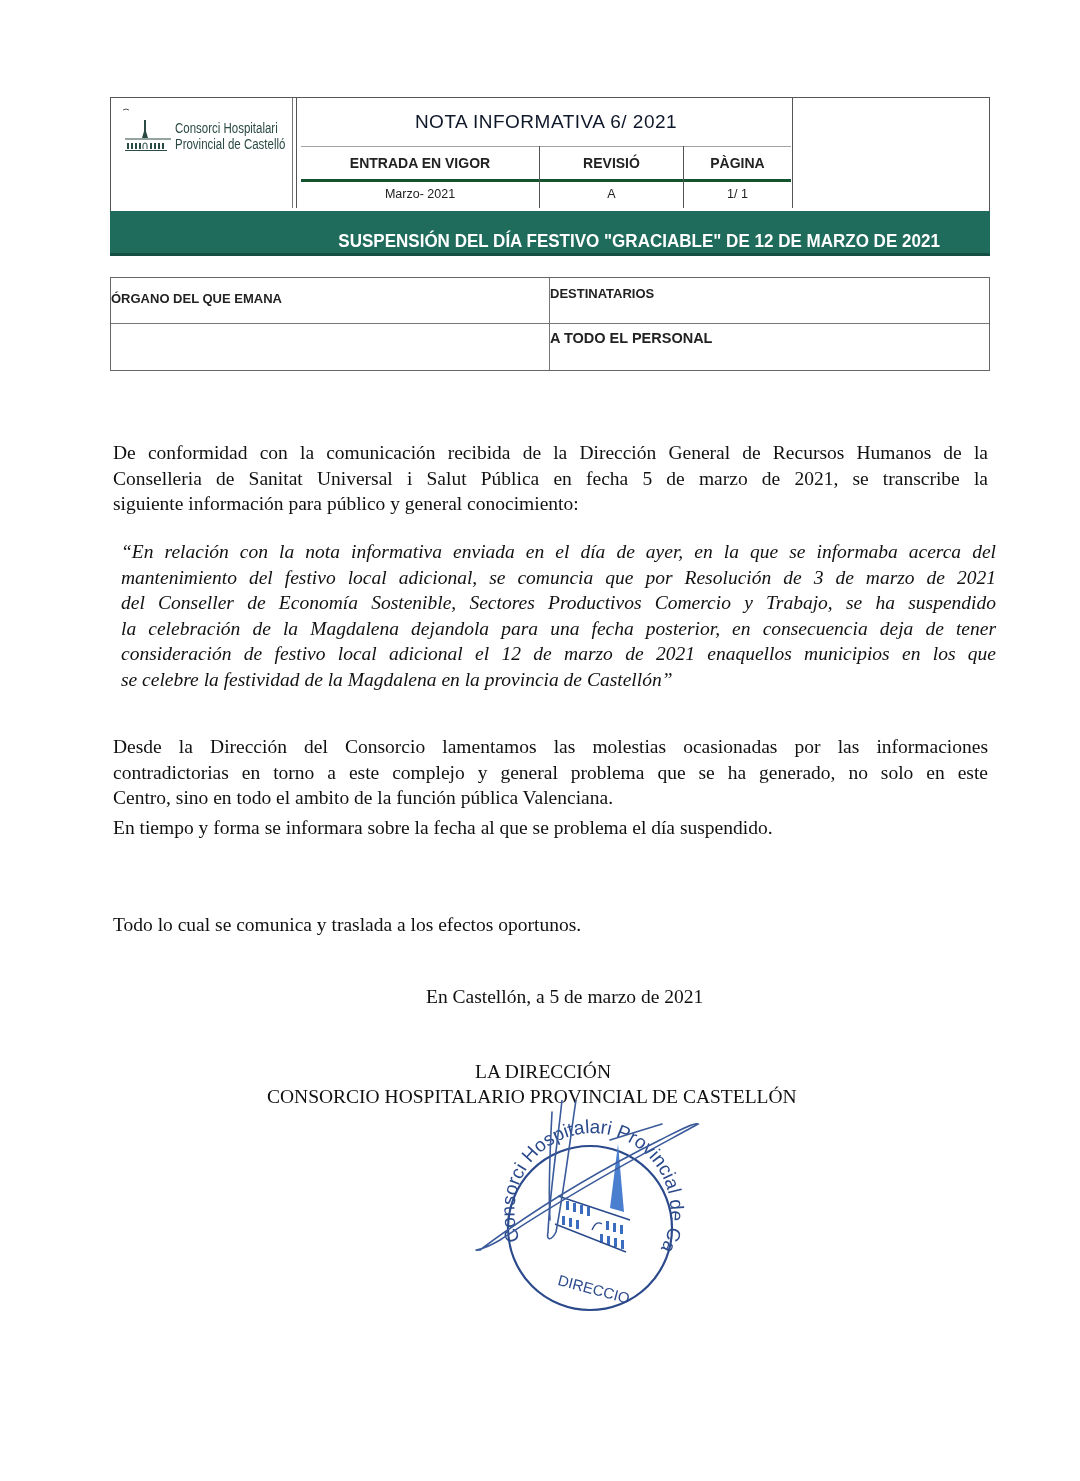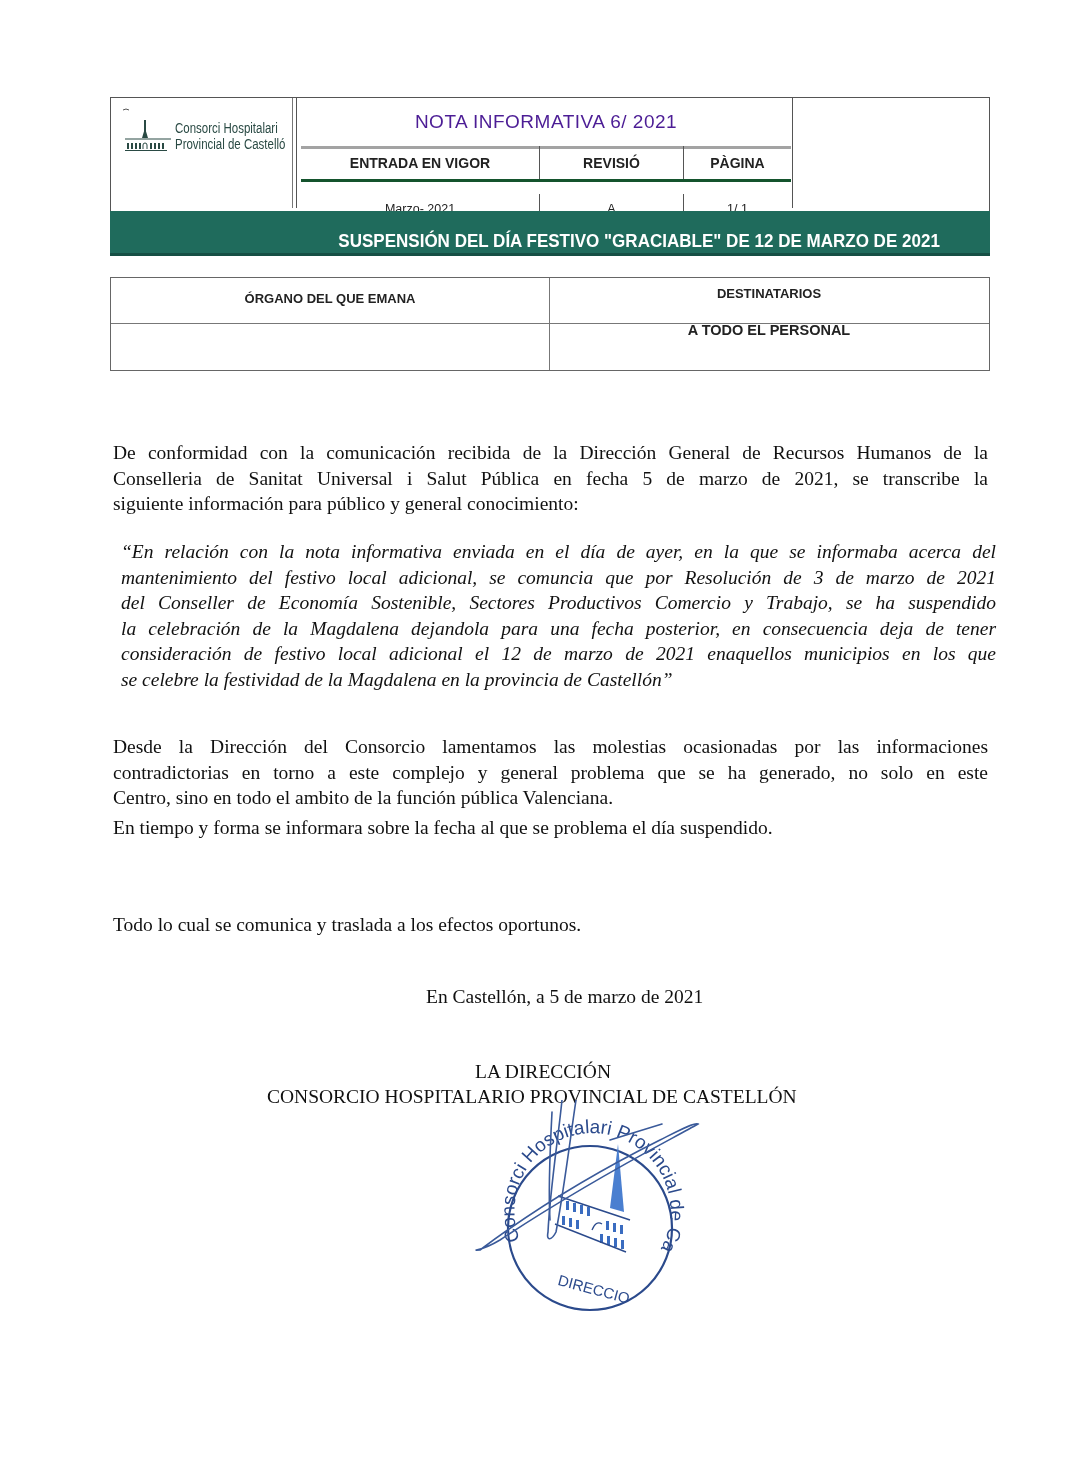--- a/index.html
+++ b/index.html
@@ -4,46 +4,46 @@
   <style>
     html, body { margin: 0; padding: 0; background: #ffffff; }
     body { width: 1080px; height: 1481px; position: relative; overflow: hidden; color: #1a1a1a; }
     .abs { position: absolute; }
     .sans { font-family: "Liberation Sans", sans-serif; }
 
     
     .hdr { position: absolute; left: 110px; top: 97px; width: 880px; height: 116px; border: 1px solid #555; box-sizing: border-box; }
     .hdr .logo-cell { position: absolute; left: 0; top: 0; width: 185px; height: 110px; border-right: 1px solid #555; }
     .hdr .logo-cell::after { content: ""; position: absolute; right: 3px; top: 0; width: 1px; height: 110px; background: #777; }
-    .hdr .title-cell { position: absolute; left: 190px; top: 0; width: 490px; height: 48px; border-bottom: 3px solid #a3a3a3; display: flex; align-items: center; justify-content: center; font-size: 19px; letter-spacing: 0.5px; color: #4c1d95; }
+    .hdr .title-cell { position: absolute; left: 190px; top: 0; width: 490px; height: 48px; border-bottom: 1px solid #a3a3a3; display: flex; align-items: center; justify-content: center; font-size: 19px; letter-spacing: 0.5px; color: #0f172a; }
     .hdr .right-cell { position: absolute; left: 681px; top: 0; width: 197px; height: 110px; border-left: 1px solid #555; }
     .hdr .row2 { position: absolute; left: 190px; top: 48px; width: 490px; height: 33px; border-bottom: 3px solid #14532d; }
-    .hdr .row3 { position: absolute; left: 190px; top: 96px; width: 490px; height: 29px; }
+    .hdr .row3 { position: absolute; left: 190px; top: 81px; width: 490px; height: 29px; }
     .hdr .c { position: absolute; top: 0; height: 100%; display: flex; align-items: center; justify-content: center; }
     .hdr .c1 { left: 0; width: 238px; border-right: 1px solid #555; }
     .hdr .c2 { left: 239px; width: 143px; border-right: 1px solid #555; }
     .hdr .c3 { left: 383px; width: 107px; }
     .hdr .row2 .c { font-size: 14px; font-weight: bold; color: #222; }
     .hdr .row3 .c { font-size: 12.5px; color: #222; }
 
     .logo-text { position: absolute; left: 64px; top: 22px; font-family: "Liberation Sans Narrow", "Liberation Sans", sans-serif; font-size: 14px; line-height: 16px; color: #2a4a44; transform: scaleX(0.82); transform-origin: left top; white-space: nowrap; }
 
     
     .banner { position: absolute; left: 110px; top: 211px; width: 880px; height: 45px; background: #1f6b5c; box-shadow: inset 0 -3px 0 #154f44; display: flex; align-items: flex-end; justify-content: flex-end; padding-right: 50px; padding-bottom: 4px; box-sizing: border-box; }
     .banner span { color: #ffffff; font-family: "Liberation Sans", sans-serif; font-weight: bold; font-size: 18.5px; transform: scaleX(0.92); transform-origin: right bottom; white-space: nowrap; }
 
     
     .org { position: absolute; left: 110px; top: 277px; width: 880px; height: 94px; border: 1px solid #666; box-sizing: border-box; }
     .org .hline { position: absolute; left: 0; top: 45px; width: 100%; height: 1px; background: #777; }
     .org .vline { position: absolute; left: 438px; top: 0; width: 1px; height: 100%; background: #777; }
-    .org .cell { position: absolute; width: 438px; font-family: "Liberation Sans", sans-serif; font-weight: bold; text-align: center; color: #222; }
+    .org .cell { position: absolute; width: 438px; font-family: "Liberation Sans", sans-serif; font-weight: bold; text-align: left; color: #222; }
     .org .h1 { left: 0; top: 13px; font-size: 13px; }
     .org .h2 { left: 439px; top: 8px; font-size: 13px; }
     .org .v1 { left: 0; top: 52px; font-size: 14.5px; }
-    .org .v2 { left: 439px; top: 44px; font-size: 14.5px; }
+    .org .v2 { left: 439px; top: 52px; font-size: 14.5px; }
 
     
     .para { position: absolute; left: 113px; width: 875px; font-family: "Liberation Serif", serif; font-size: 19.5px; line-height: 25.5px; text-align: justify; color: #111; }
     .para.italic { font-style: italic; margin-left: 8px; }
     .line { display: block; text-align: justify; text-align-last: justify; white-space: nowrap; }
     .line.last { text-align-last: left; }
 
     .centered { position: absolute; font-family: "Liberation Serif", serif; font-size: 19.5px; color: #111; white-space: nowrap; }
 
     svg { display: block; }

